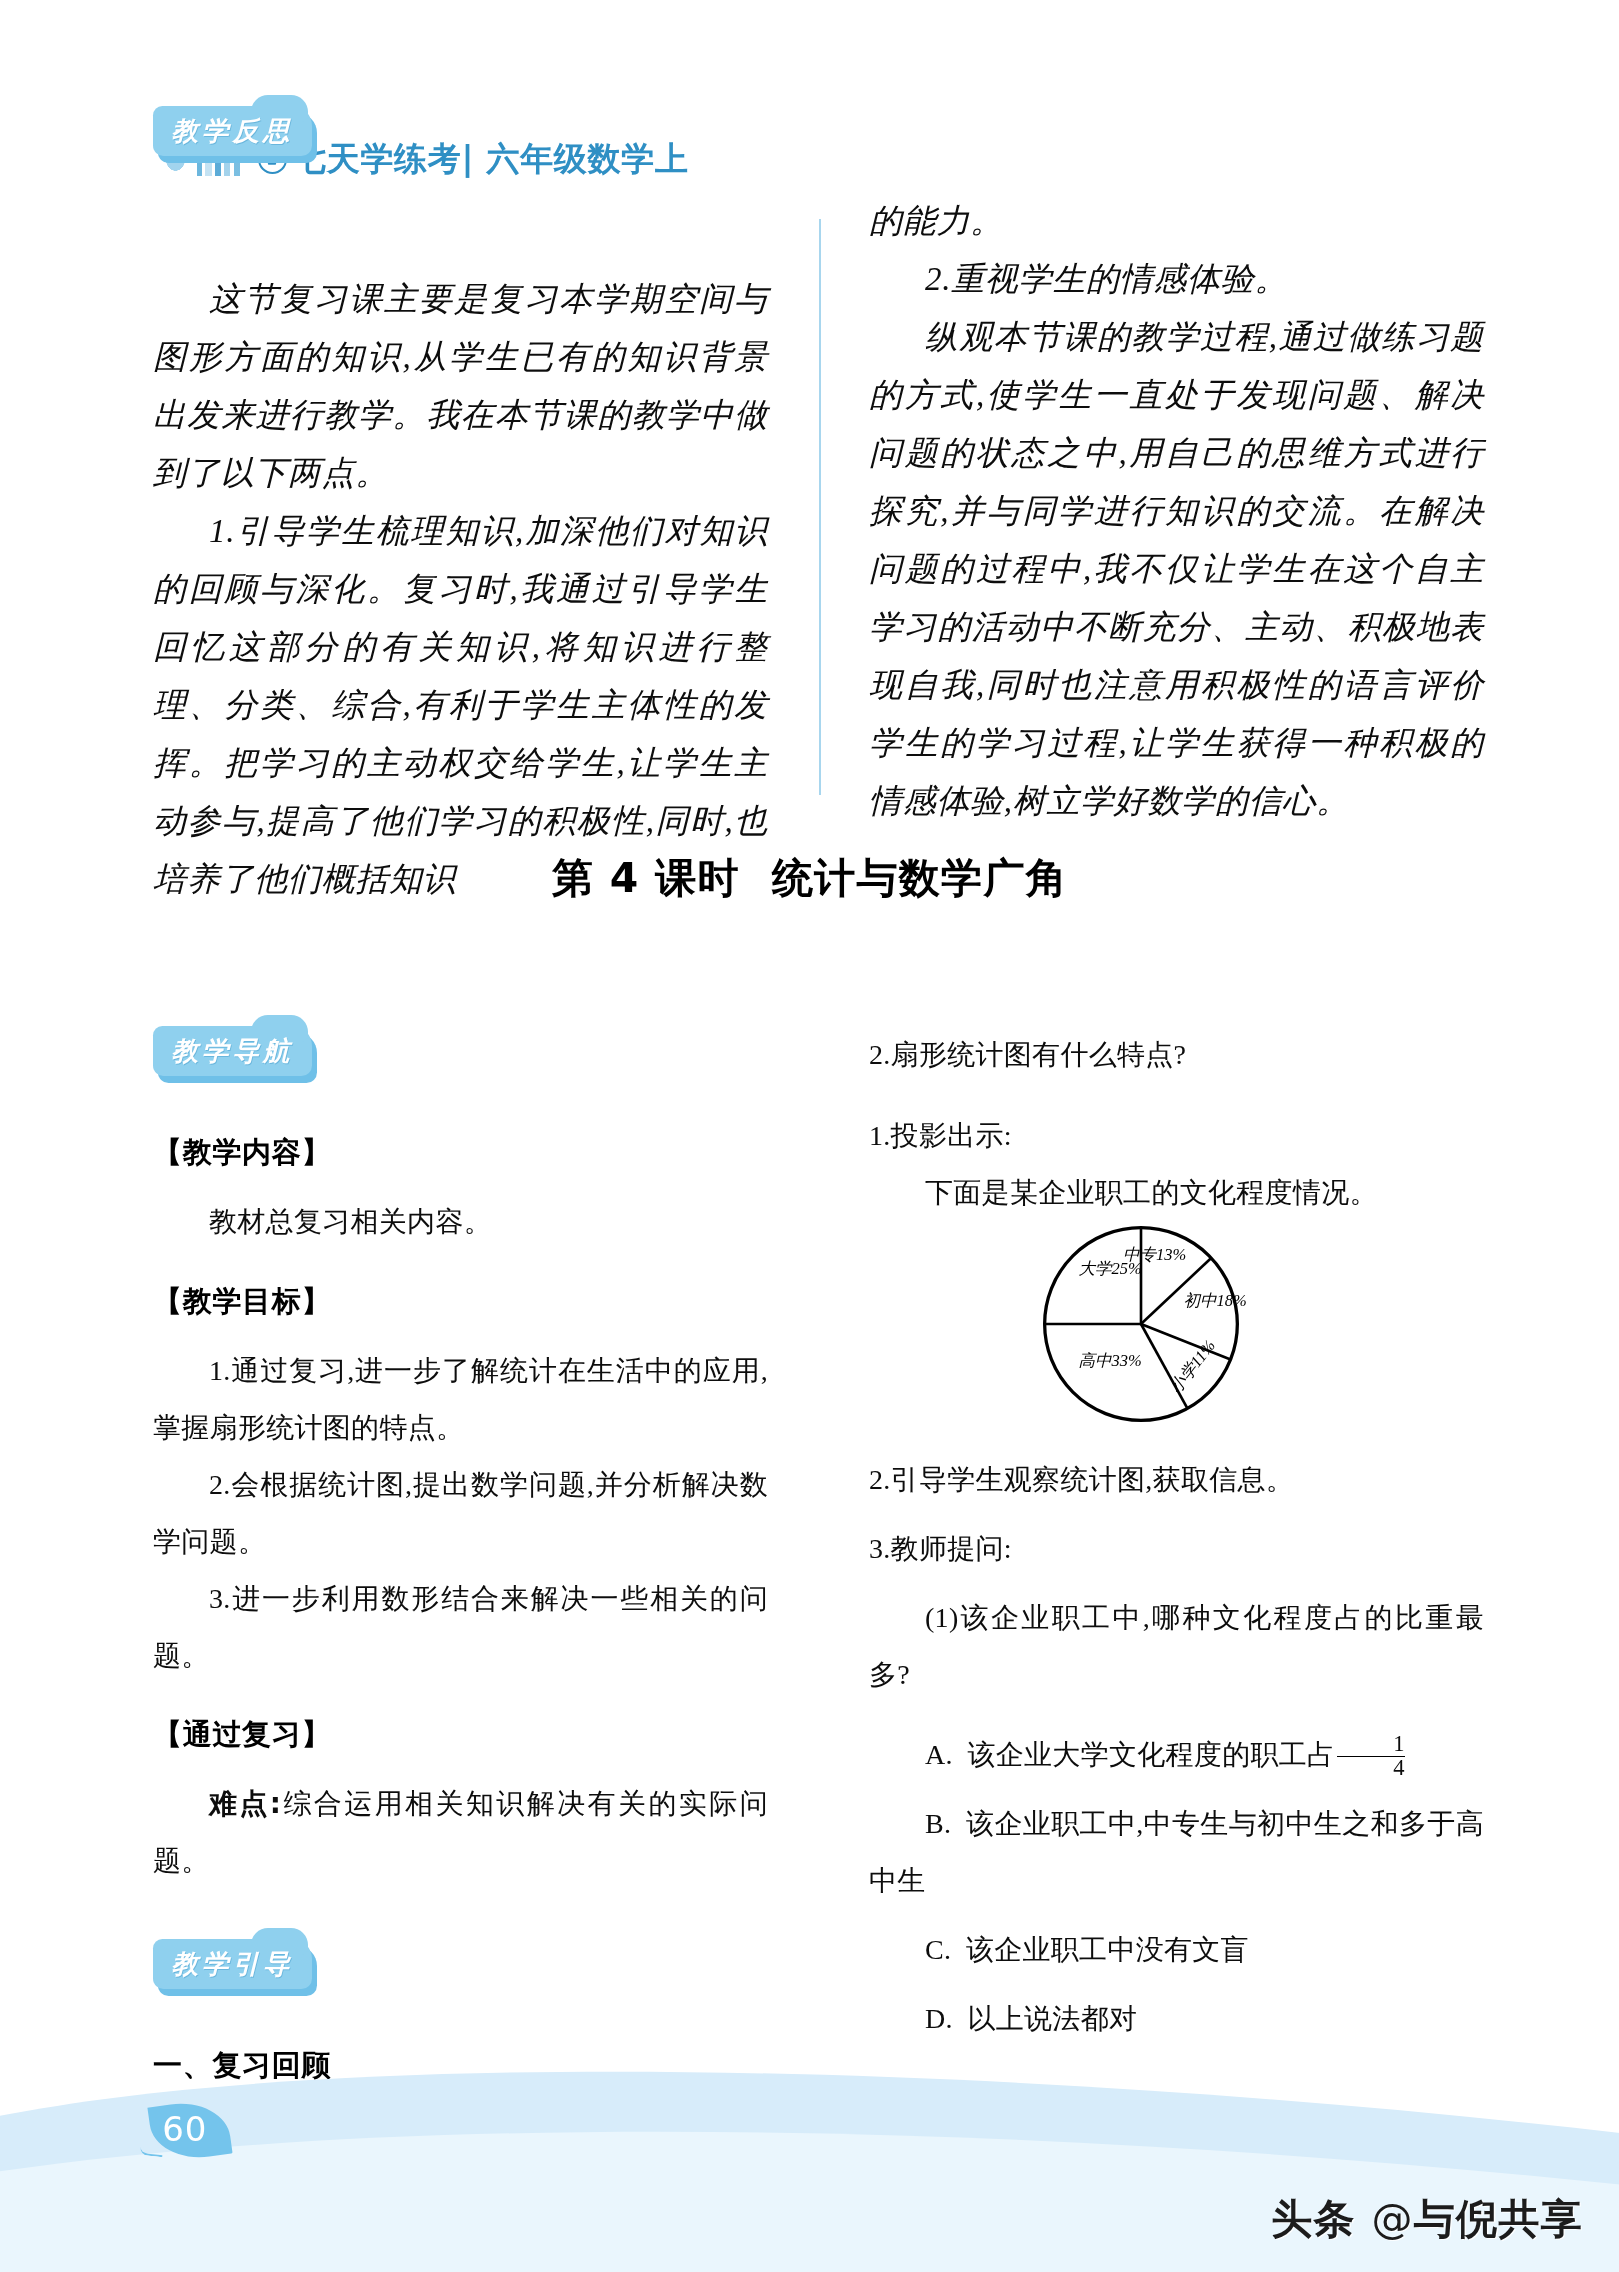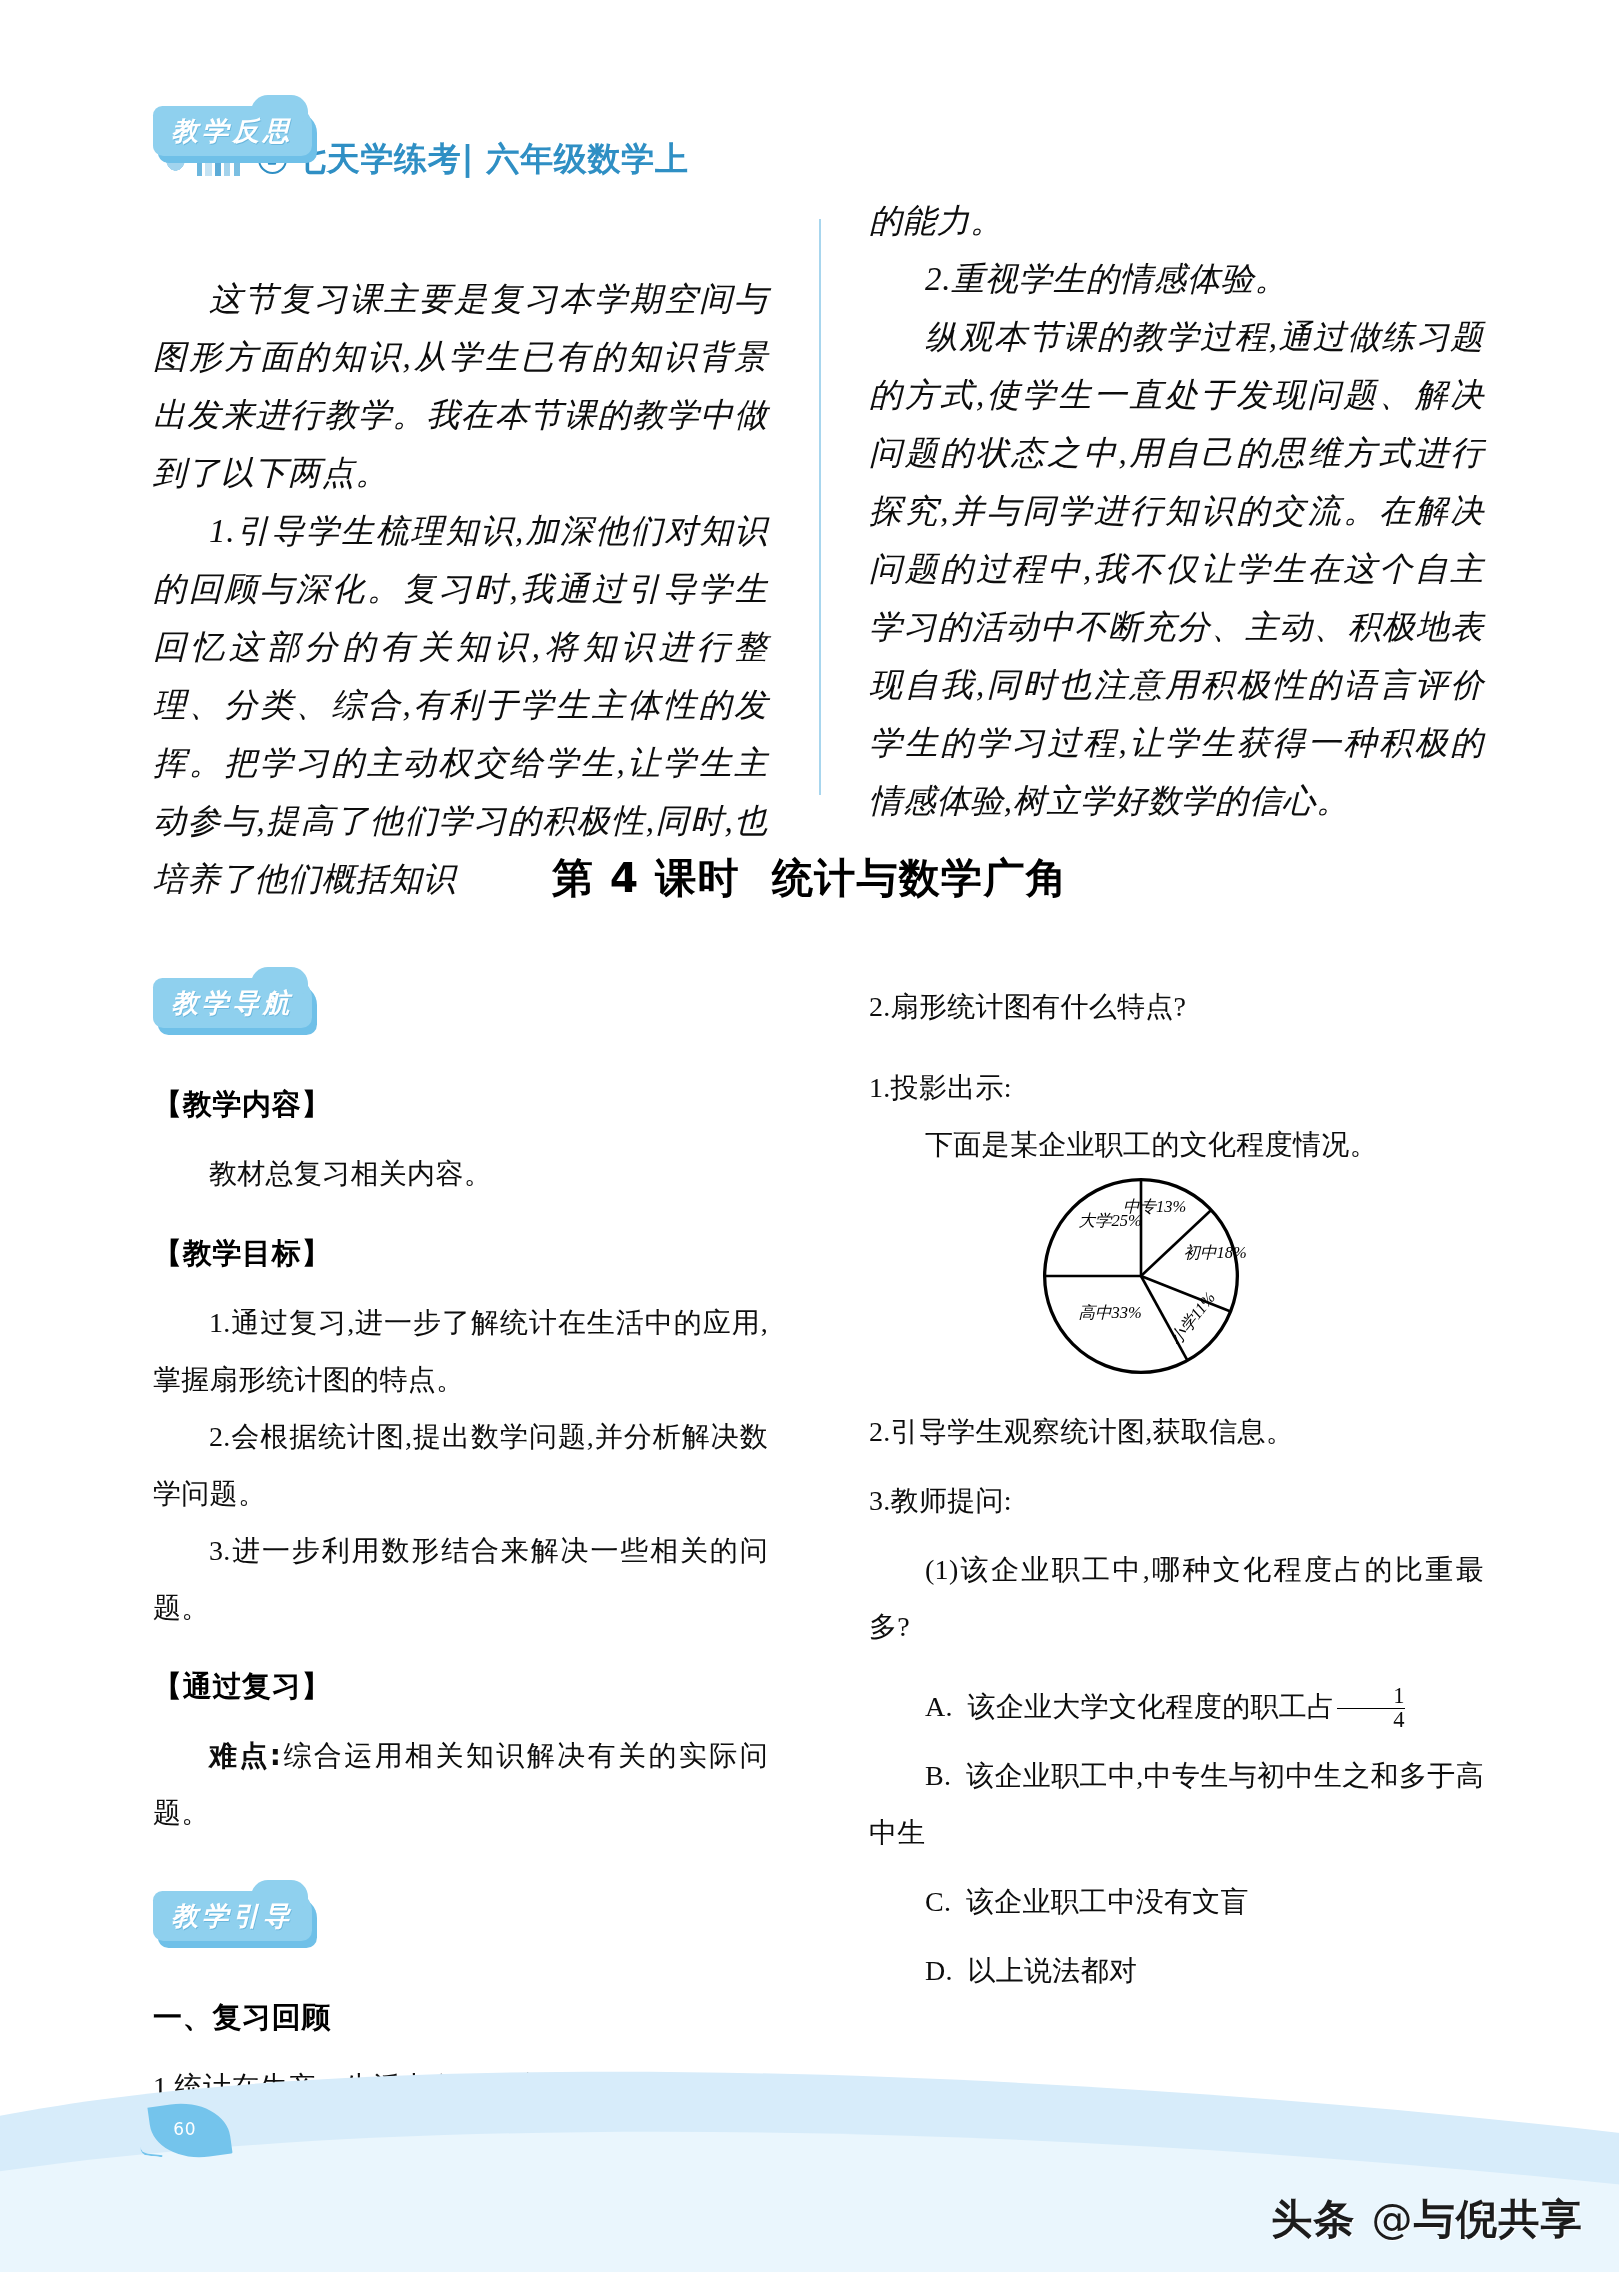--- a/index.html
+++ b/index.html
@@ -191,21 +191,21 @@
     font-size: 41px;
     color: #000;
     letter-spacing: 1.3px;
   }
   .lesson-title .sp { display: inline-block; width: 32px; }
 
   
   .main {
     position: absolute;
     left: 153px;
-    top: 978px;
+    top: 1026px;
     width: 1331px;
     height: 1059px;
   }
   .main-col {
     position: absolute;
     top: 0;
     width: 615px;
   }
   .main-col.left  { left: 0; }
   .main-col.right { left: 716px; }
@@ -311,21 +311,21 @@
     transform: rotate(6deg);
   }
   .leaf .leaf-num {
     position: absolute;
     inset: 0;
     display: flex;
     align-items: center;
     justify-content: center;
     color: #ffffff;
     font-family: "DejaVu Sans", "Liberation Sans", sans-serif;
-    font-size: 17px;
+    font-size: 34px;
     letter-spacing: 0.7px;
     padding-right: 10.6px;
     padding-bottom: 2.6px;
   }
 
   .watermark {
     position: absolute;
     right: 37px;
     bottom: 26.5px;
     font-family: "DejaVu Sans", "Liberation Sans", sans-serif;

